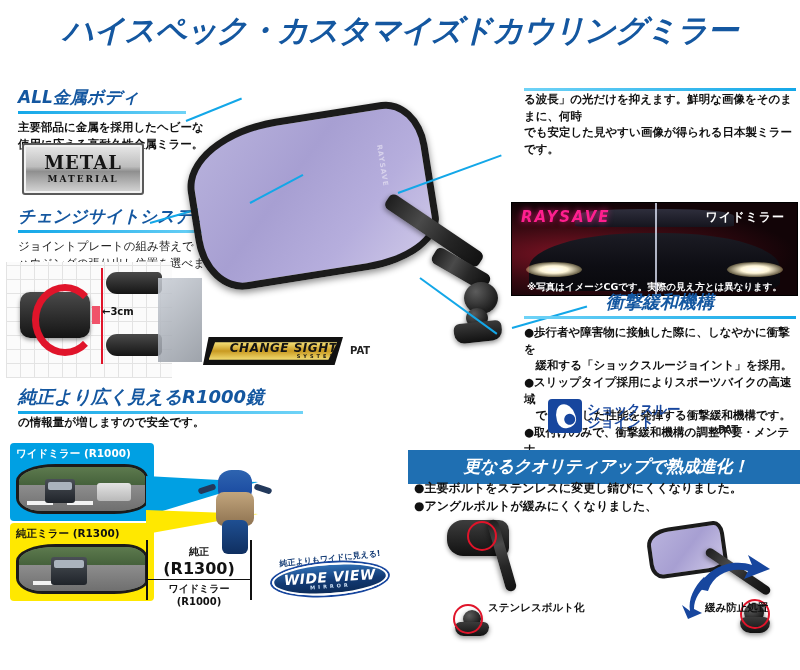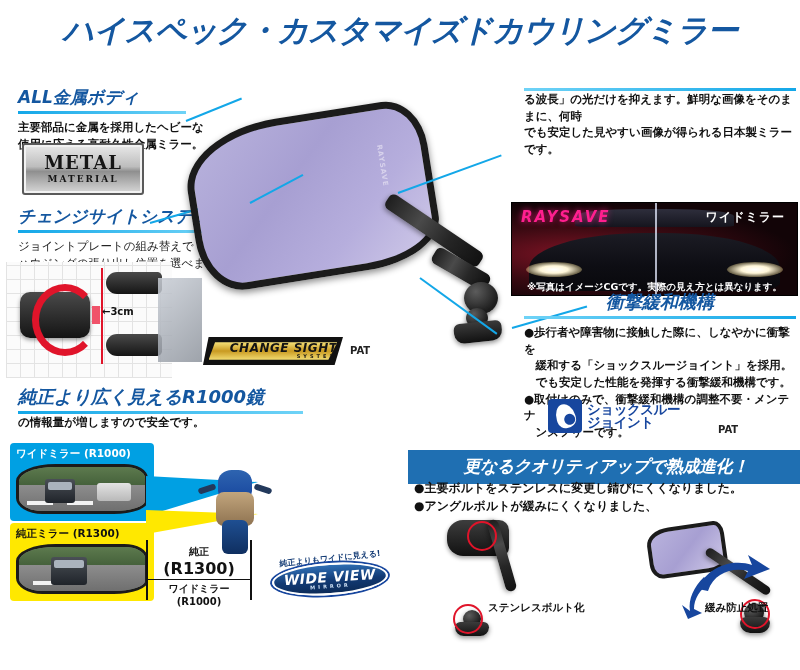--- a/index.html
+++ b/index.html
@@ -341,20 +341,21 @@
   <div id="rs-right-label">ワイドミラー</div>
   <div id="rs-note">※写真はイメージCGです。実際の見え方とは異なります。</div>
 </div>
 
 <div class="abs" style="top:290px;left:524px;width:272px;">
   <div class="sec-head" style="text-align:center;font-size:18px;">衝撃緩和機構</div>
   <div class="sec-rule rev" style="width:272px;margin-top:2px;"></div>
   <div style="margin-top:5px;">
     <div class="sec-body">●歩行者や障害物に接触した際に、しなやかに衝撃を</div>
     <div class="sec-body">　緩和する「ショックスルージョイント」を採用。</div>
+    <div class="sec-body">●スリップタイプ採用によりスポーツバイクの高速域</div>
     <div class="sec-body">　でも安定した性能を発揮する衝撃緩和機構です。</div>
     <div class="sec-body">●取付けのみで、衝撃緩和機構の調整不要・メンテナ</div>
     <div class="sec-body">　ンスフリーです。</div>
   </div>
 </div>
 
 <div class="abs" id="stj-logo" style="top:399px;left:548px;">
   <div class="mark">
       <div class="egg"></div>
     </div>

